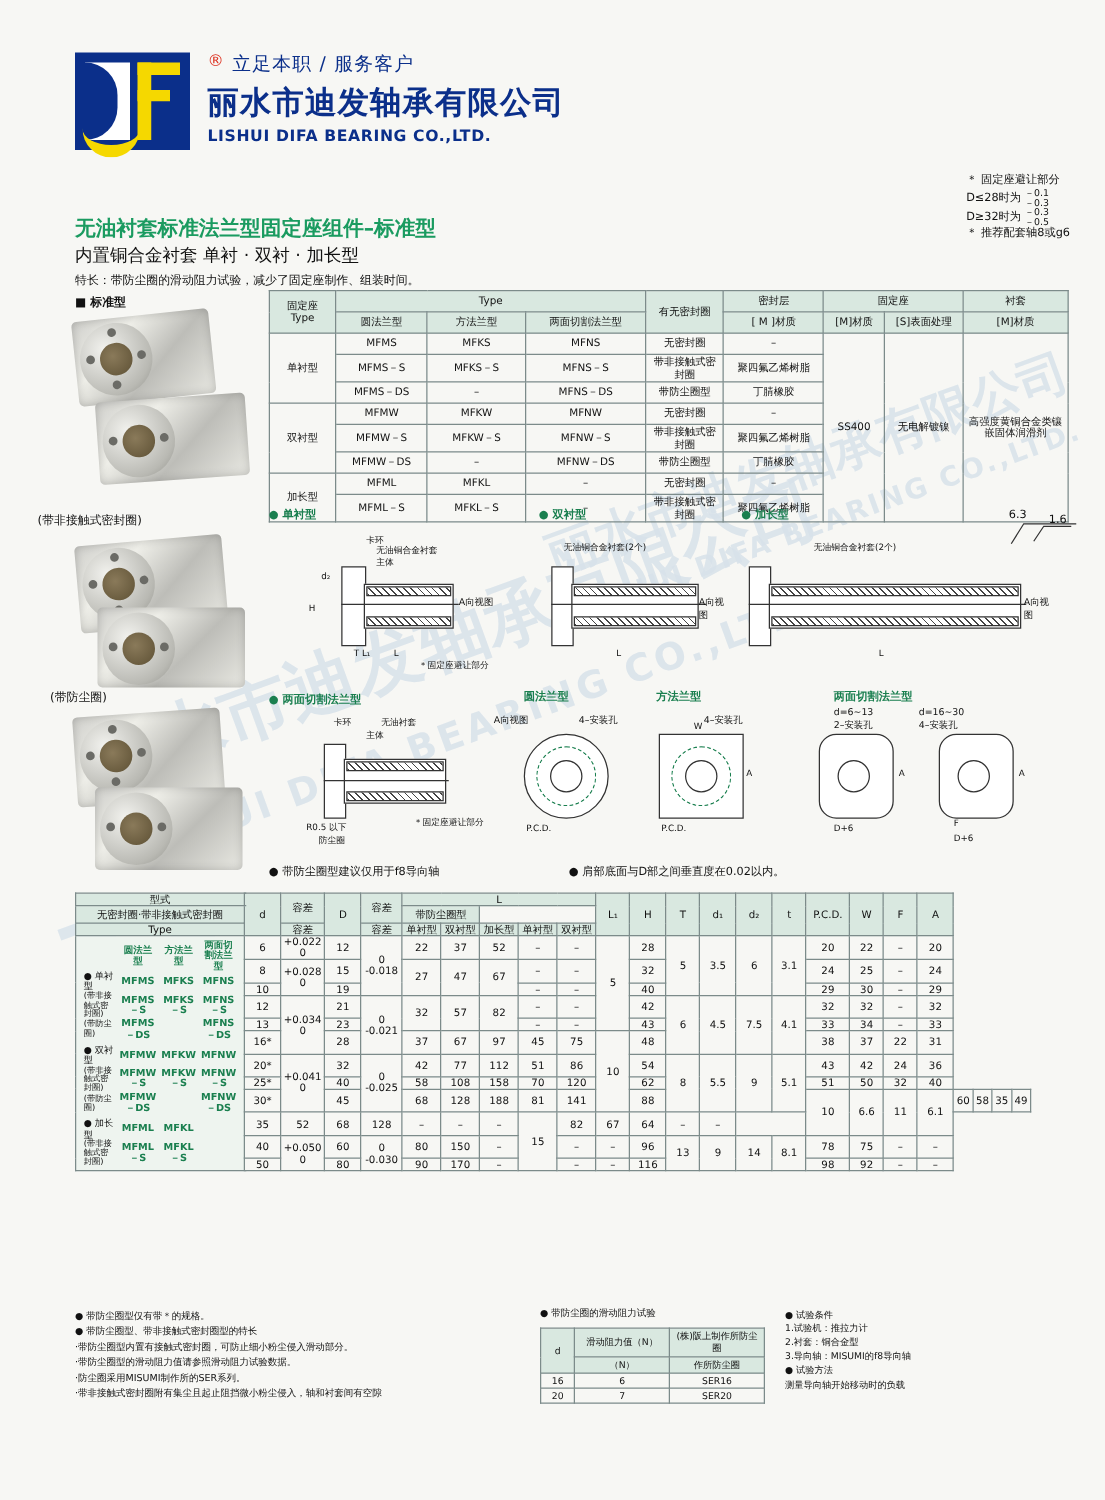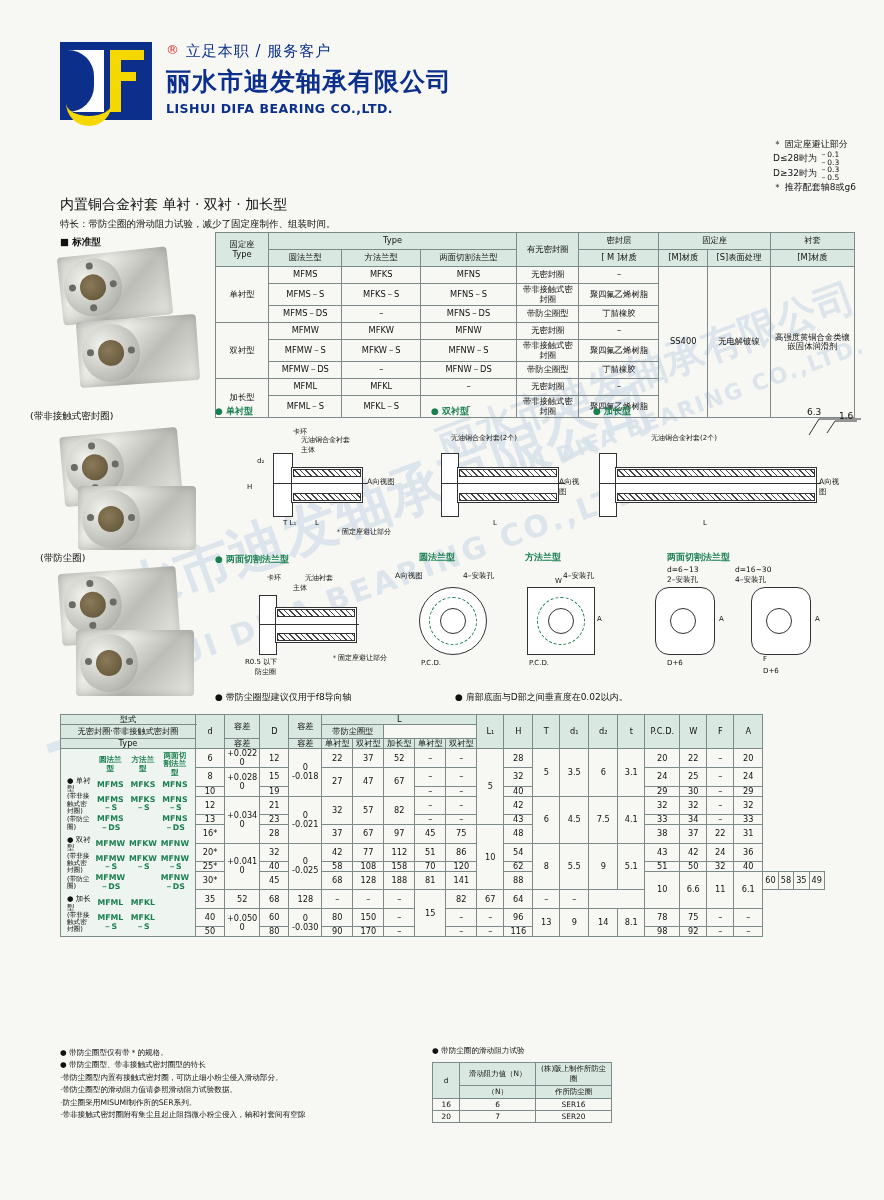--- a/index.html
+++ b/index.html
@@ -157,20 +157,21 @@
       <span>D≤28时为</span>
       <span class="frac"><span>－0.1</span><span>－0.3</span></span>
     </div>
     <div>
       <span>D≥32时为</span>
       <span class="frac"><span>－0.3</span><span>－0.5</span></span>
     </div>
     <div>＊ 推荐配套轴8或g6</div>
   </div>
 
+  <div class="title-main">无油衬套标准法兰型固定座组件–标准型</div>
   <div class="title-sub">内置铜合金衬套 单衬 · 双衬 · 加长型</div>
   <div class="title-feat">特长：带防尘圈的滑动阻力试验，减少了固定座制作、组装时间。</div>
   <div class="label-std">■ 标准型</div>
   <div class="cap1">(带非接触式密封圈)</div>
   <div class="cap2">(带防尘圈)</div>
 
   <div class="photo ph-a">
     <div class="flange">
         <div class="bolt" style="left:5px;top:24px;"></div>
         <div class="bolt" style="left:46px;top:24px;"></div>
@@ -750,15 +751,23 @@
       <td>SER16</td>
     </tr>
     <tr>
       <td>20</td>
       <td>7</td>
       <td>SER20</td>
     </tr>
   </tbody>
     </table>
 
+  <div class="test-cond">
+    <div>● 试验条件</div>
+    <div>1.试验机：推拉力计</div>
+    <div>2.衬套：铜合金型</div>
+    <div>3.导向轴：MISUMI的f8导向轴</div>
+    <div>● 试验方法</div>
+    <div>测量导向轴开始移动时的负载</div>
+  </div>
 
 
 </div>
 
 </body></html>

